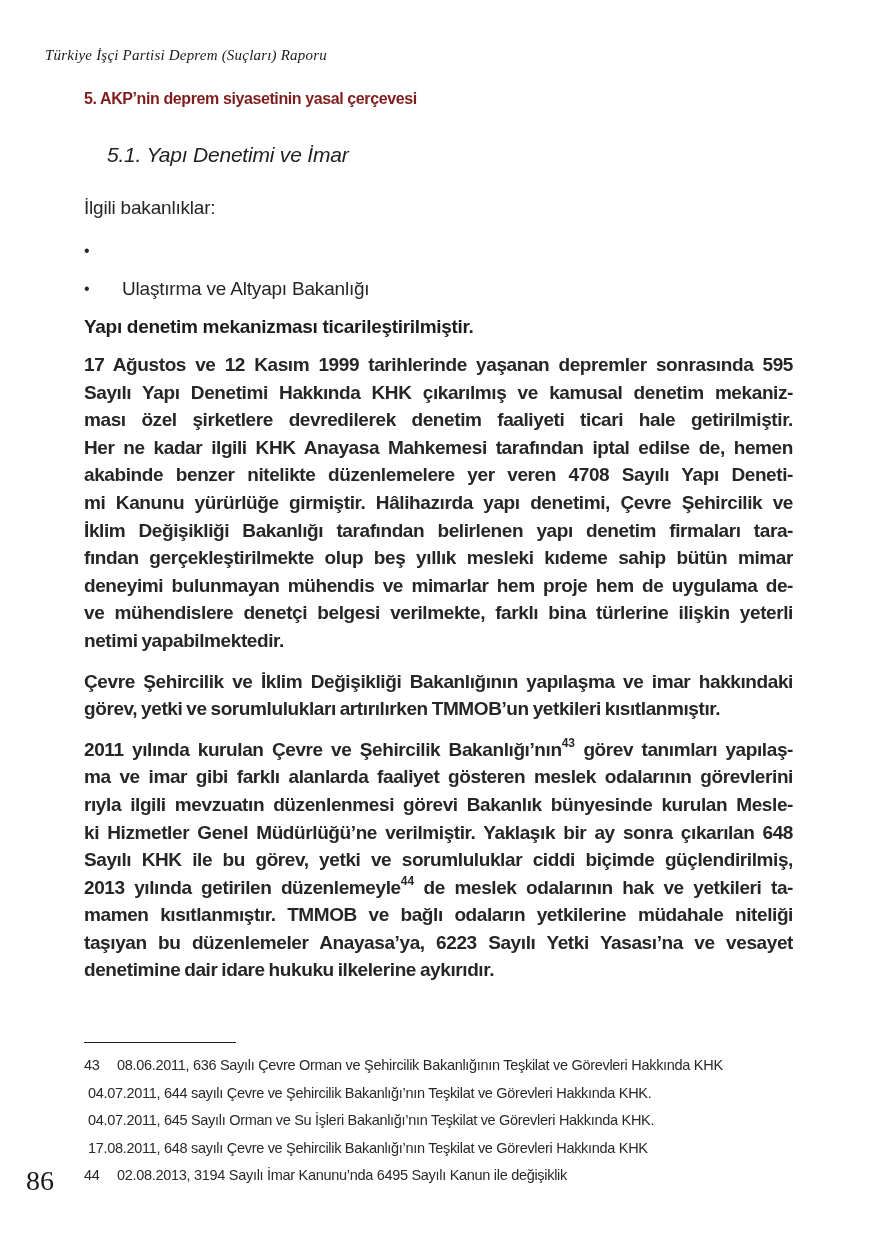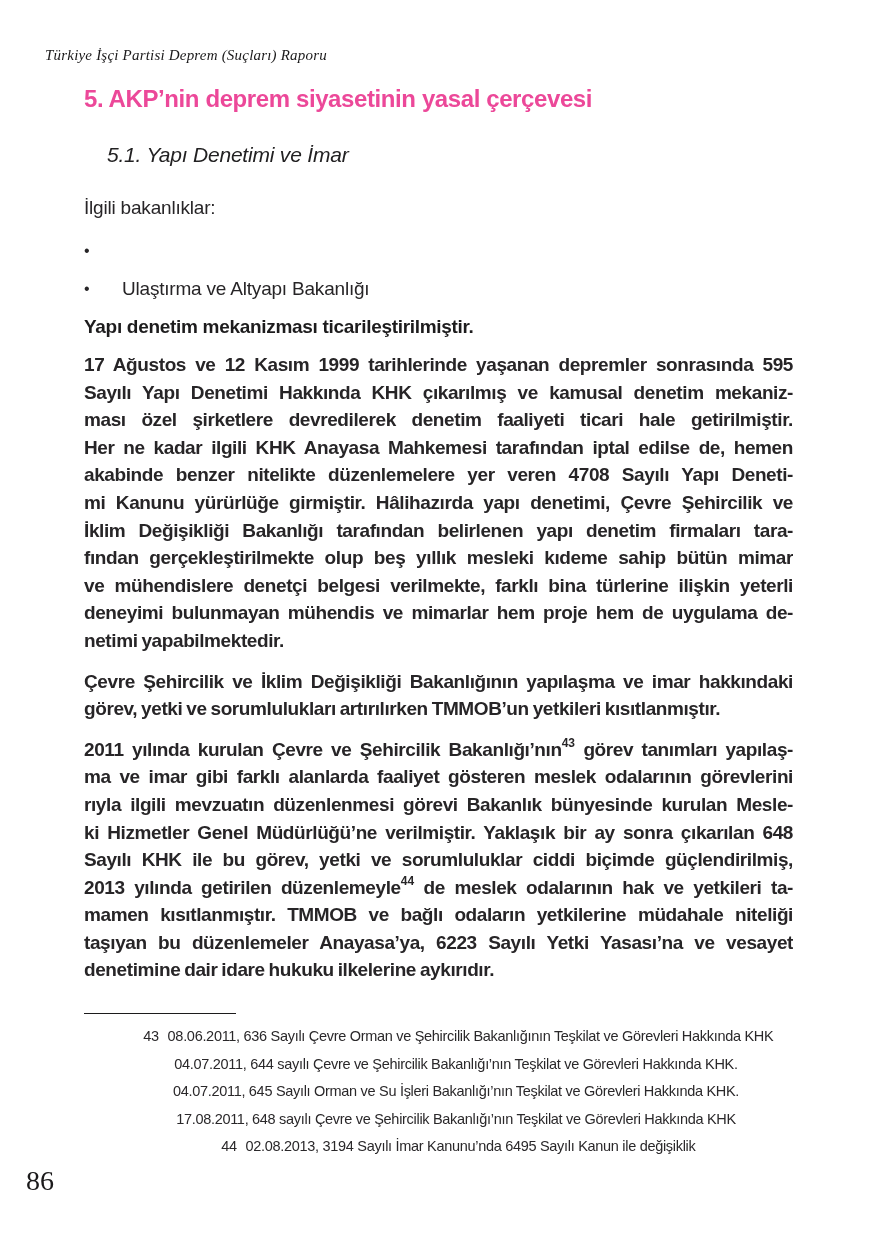--- a/index.html
+++ b/index.html
@@ -27,25 +27,25 @@
     letter-spacing: 0.2px;
   }
   .content {
     position: absolute;
     left: 84px;
     top: 0;
     width: 709px;
   }
   .section-heading {
     margin: 84px 0 0 0;
-    font-size: 24px;
+    font-size: 16px;
     font-weight: 700;
     line-height: 29px;
     letter-spacing: -0.4px;
-    color: #ec4899;
+    color: #7f1d1d;
   }
   .subsection-heading {
     margin: 28px 0 0 23px;
     font-size: 21px;
     font-style: italic;
     font-weight: 400;
     line-height: 27px;
     letter-spacing: -0.2px;
     color: #222122;
   }
@@ -102,27 +102,26 @@
     font-size: 12px;
     line-height: 0;
     position: relative;
     top: -1px;
     vertical-align: super;
     letter-spacing: 0;
   }
   .footnotes {
     position: absolute;
     left: 84px;
-    top: 1013px;
+    top: 1042px;
     width: 740px;
     font-size: 14.5px;
     line-height: 27.5px;
     letter-spacing: -0.3px;
     color: #2a282a;
-    text-align: center;
   }
   .footnote-separator {
     width: 152px;
     height: 0;
     border: none;
     border-top: 1.7px solid #1c1b1c;
     margin: 0 0 9px 0;
   }
   .fn-line {
     white-space: nowrap;
@@ -183,23 +182,23 @@
         <div class="pline">Her ne kadar ilgili KHK Anayasa Mahkemesi tarafından iptal edilse de, hemen</div>
 
         <div class="pline">akabinde benzer nitelikte düzenlemelere yer veren 4708 Sayılı Yapı Deneti-</div>
 
         <div class="pline">mi Kanunu yürürlüğe girmiştir. Hâlihazırda yapı denetimi, Çevre Şehircilik ve</div>
 
         <div class="pline">İklim Değişikliği Bakanlığı tarafından belirlenen yapı denetim firmaları tara-</div>
 
         <div class="pline">fından gerçekleştirilmekte olup beş yıllık mesleki kıdeme sahip bütün mimar</div>
 
+        <div class="pline">deneyimi bulunmayan mühendis ve mimarlar hem proje hem de uygulama de-</div>
+
         <div class="pline">ve mühendislere denetçi belgesi verilmekte, farklı bina türlerine ilişkin yeterli</div>
-
-        <div class="pline">deneyimi bulunmayan mühendis ve mimarlar hem proje hem de uygulama de-</div>
 
         <div class="pline">netimi yapabilmektedir.</div>
       </div>
 
     <div class="para">
 
         <div class="pline">Çevre Şehircilik ve İklim Değişikliği Bakanlığının yapılaşma ve imar hakkındaki</div>
 
         <div class="pline">görev, yetki ve sorumlulukları artırılırken TMMOB’un yetkileri kısıtlanmıştır.</div>
       </div>

